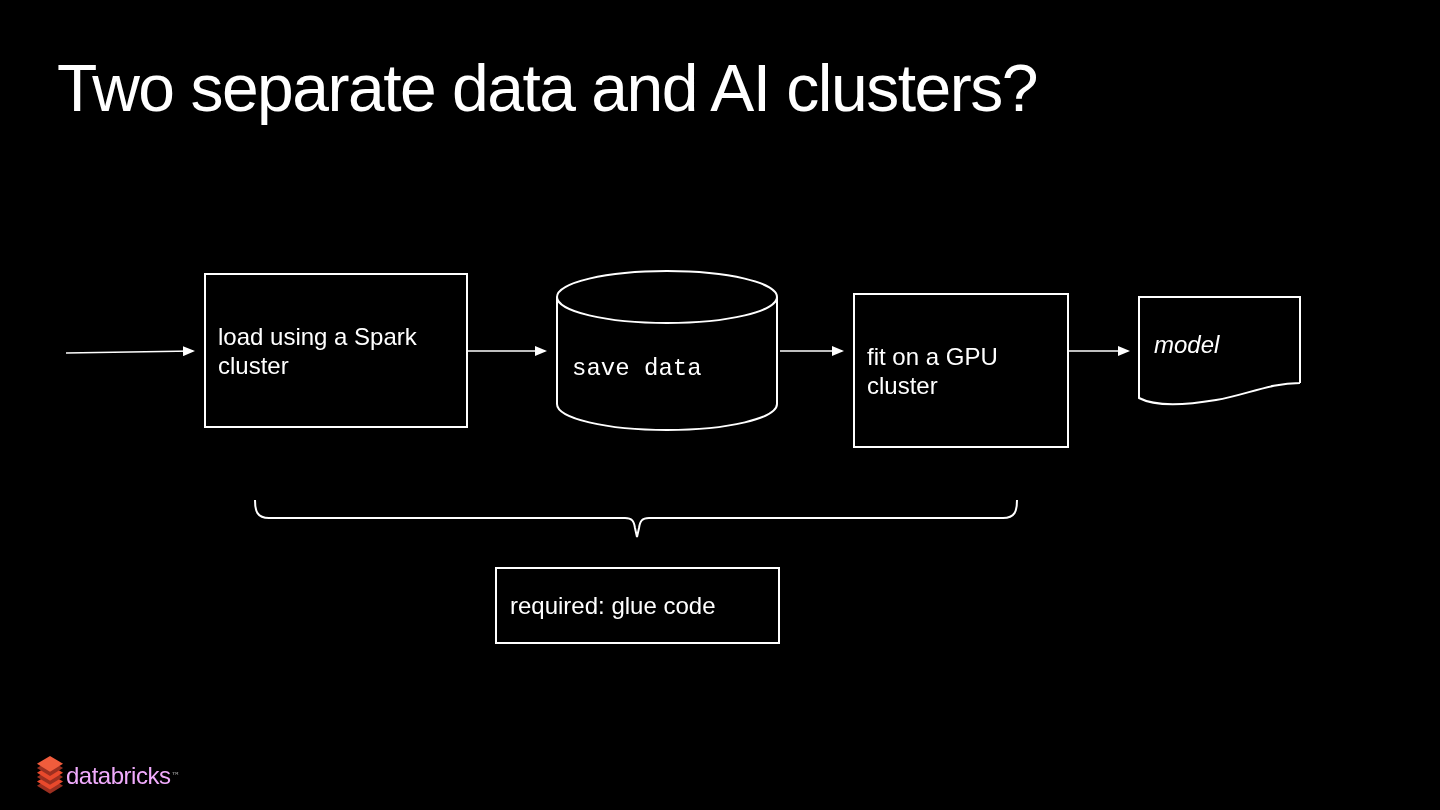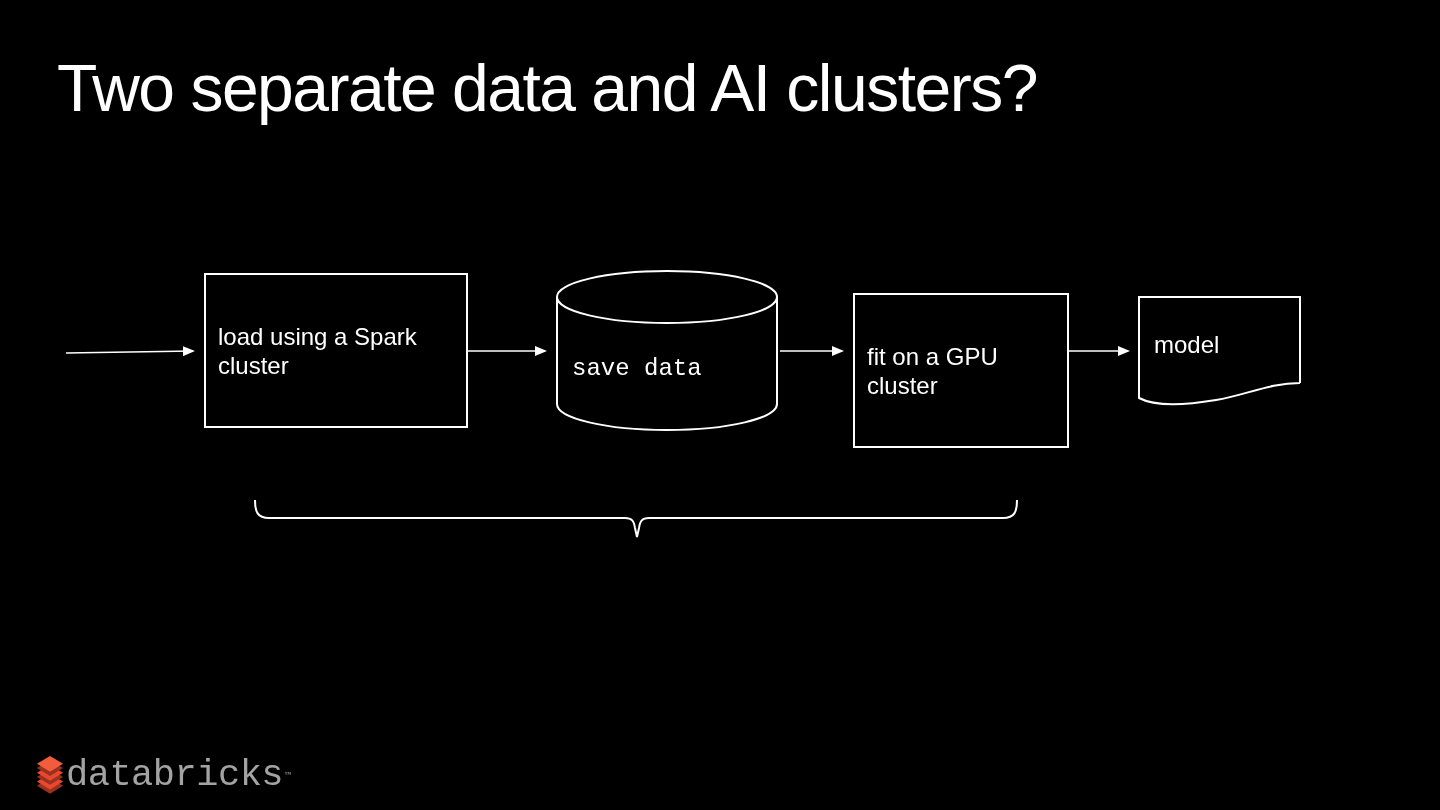--- a/index.html
+++ b/index.html
@@ -23,26 +23,26 @@
   #box-glue{left:495px;top:567px;width:285px;height:77px;}
   #box-glue .label{padding-left:13px;white-space:nowrap;}
   .shape-svg{position:absolute;overflow:visible;}
   #cylinder-svg{left:554px;top:268px;}
   #document-svg{left:1138px;top:296px;}
   #connector-svg{left:0;top:0;}
   .float-label{
     position:absolute;font-size:24px;line-height:29px;color:#ffffff;white-space:nowrap;
   }
   #label-save{left:572px;top:354px;font-family:Liberation Mono, monospace;}
-  #label-model{left:1154px;top:330px;}
+  #label-model{left:1154px;top:330px;font-style:italic;}
   #logo{
     position:absolute;left:36px;top:755px;display:flex;align-items:center;
   }
   #logo .wordmark{
-    font-family:Liberation Mono, monospace;font-size:37px;color:#a3a3a3;
+    font-family:Liberation Sans, sans-serif;font-size:24px;color:#f0abfc;
     letter-spacing:-0.5px;margin-left:2px;line-height:41px;
   }
   #logo .tm{
     font-family:"DejaVu Serif",serif;font-size:8px;color:#cccccc;
     vertical-align:super;line-height:41px;margin-left:1px;
   }
 </style>
 </head>
 <body>
 
@@ -79,20 +79,23 @@
 
   <div class="node-box" id="box-gpu">
     <div class="label">fit on a GPU cluster</div>
   </div>
 
   <svg id="document-svg" class="shape-svg" width="164" height="118" viewBox="0 0 164 118">
     <path d="M 162 87 L 162 1 L 1 1 L 1 102 C 18 111 48 109 78 104 C 108 99 132 87 162 87" fill="none" stroke="#ffffff" stroke-width="2"></path>
   </svg>
   <div class="float-label" id="label-model">model</div>
 
+  <div class="node-box" id="box-glue">
+    <div class="label">required: glue code</div>
+  </div>
 
   <div id="logo">
     <svg width="28" height="41" viewBox="0 0 30 44">
       <polygon points="15,24.5 29,33 15,41.5 1,33" fill="#9B2F20"></polygon>
       <polygon points="15,20 29,28.5 15,37 1,28.5" fill="#E8492C"></polygon>
       <polygon points="15,15 29,23.5 15,32 1,23.5" fill="#9B2F20"></polygon>
       <polygon points="15,10.5 29,19 15,27.5 1,19" fill="#E8492C"></polygon>
       <polygon points="15,5.5 29,14 15,22.5 1,14" fill="#9B2F20"></polygon>
       <polygon points="15,1 29,9.5 15,18 1,9.5" fill="#F05C3C"></polygon>
     </svg>

